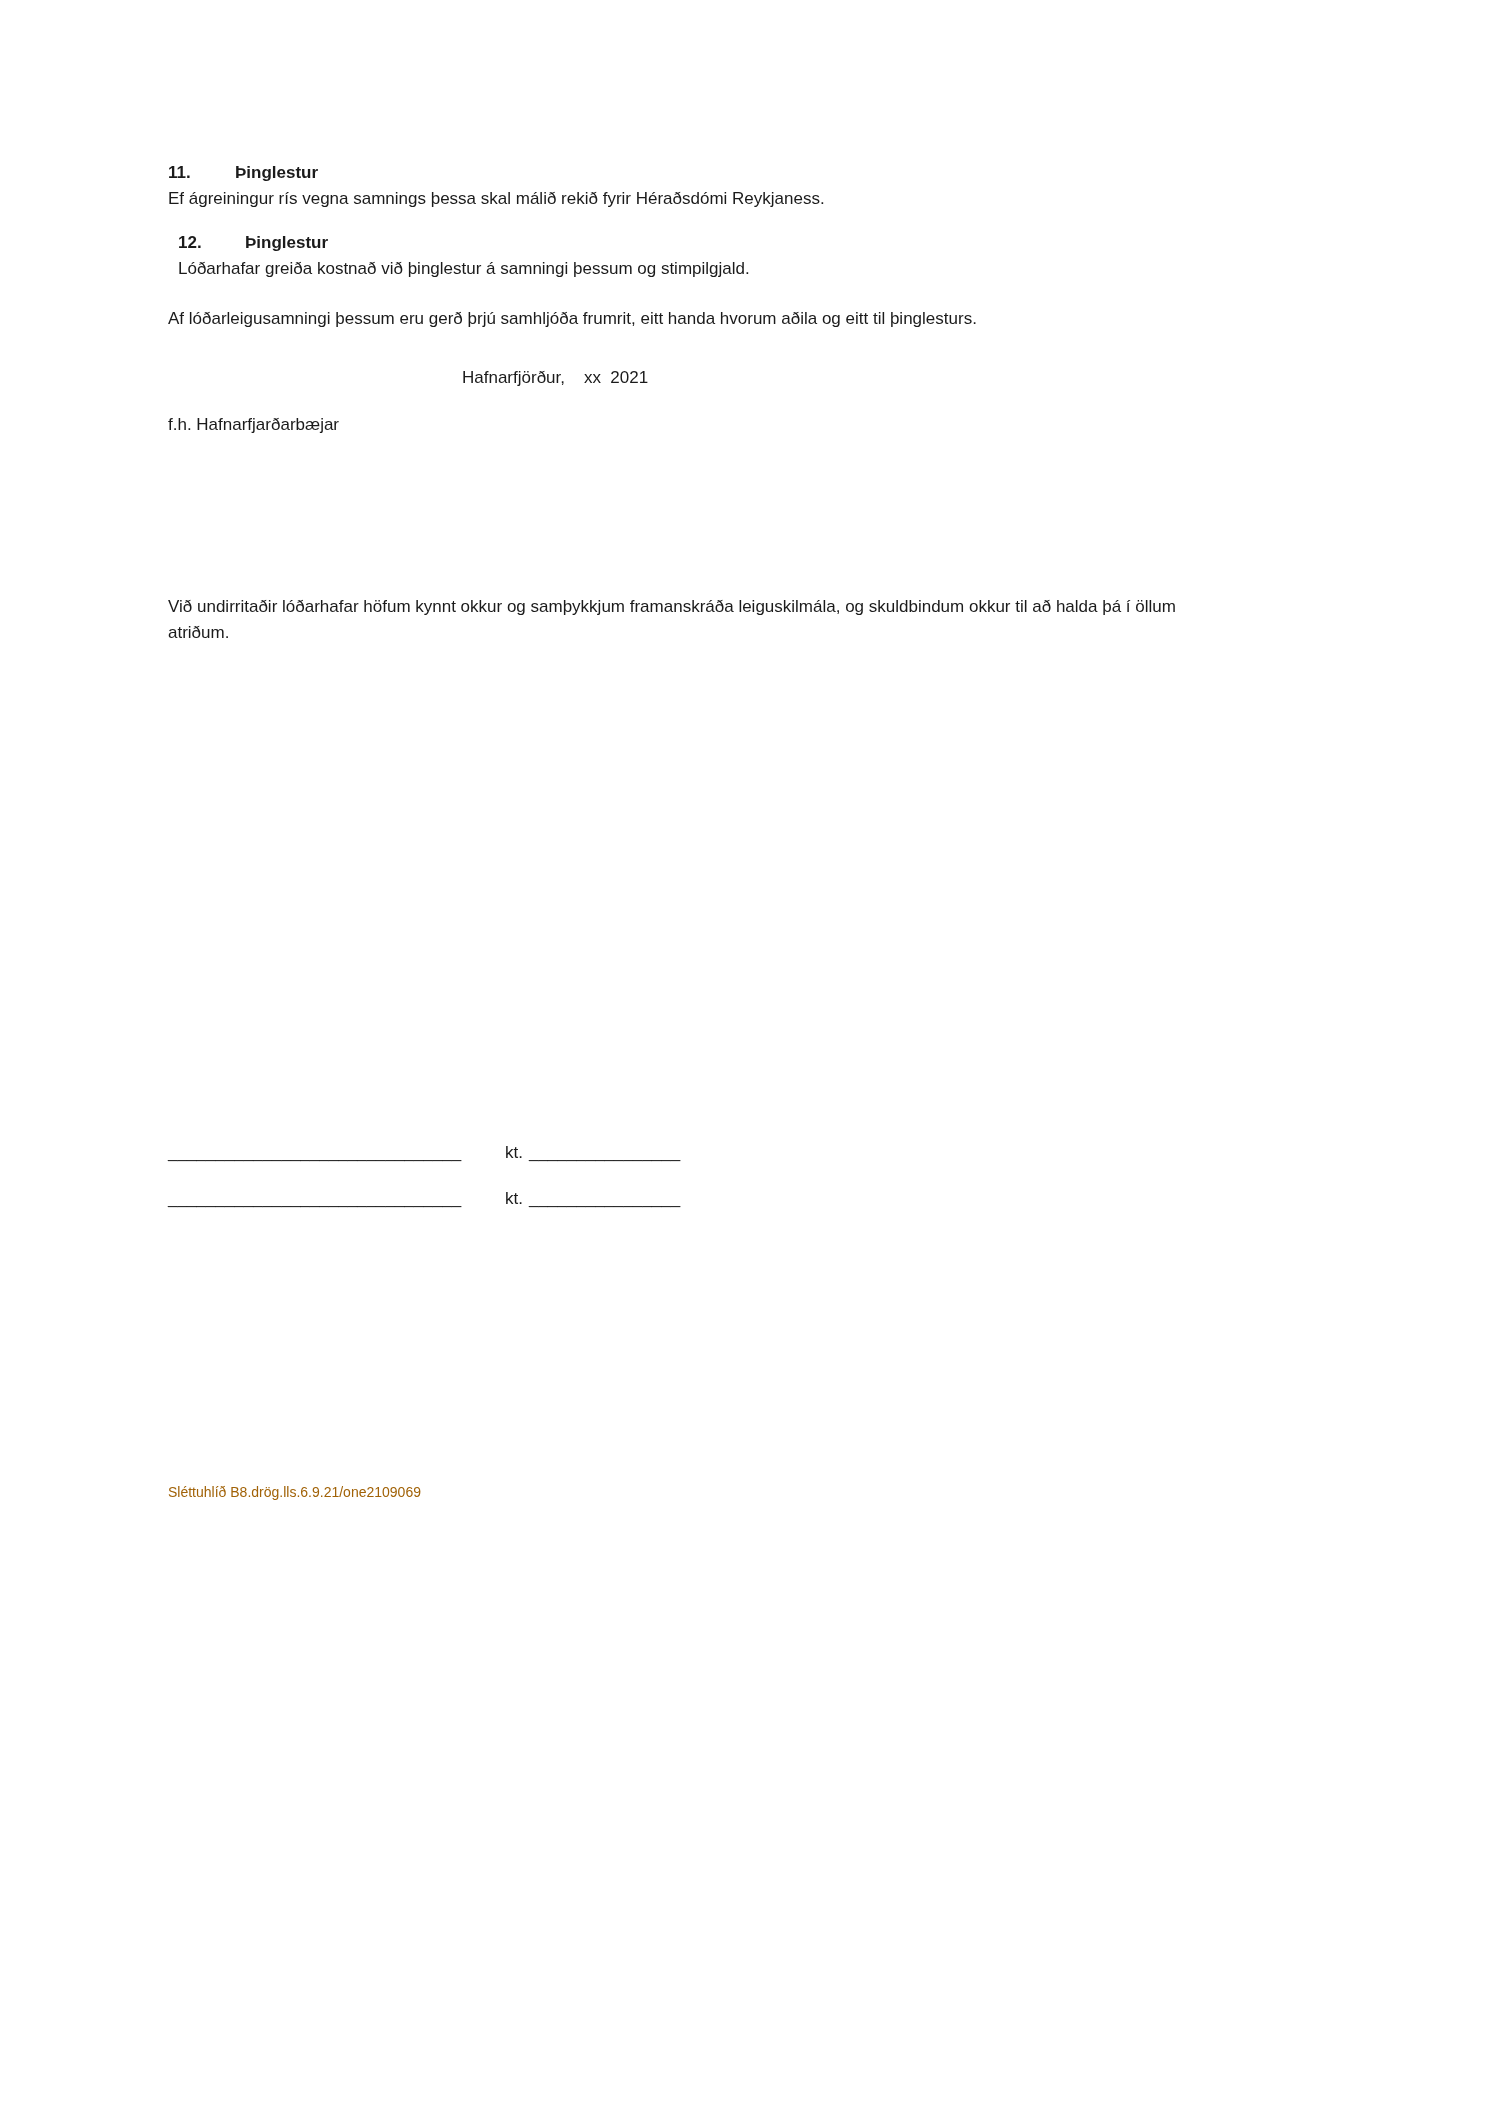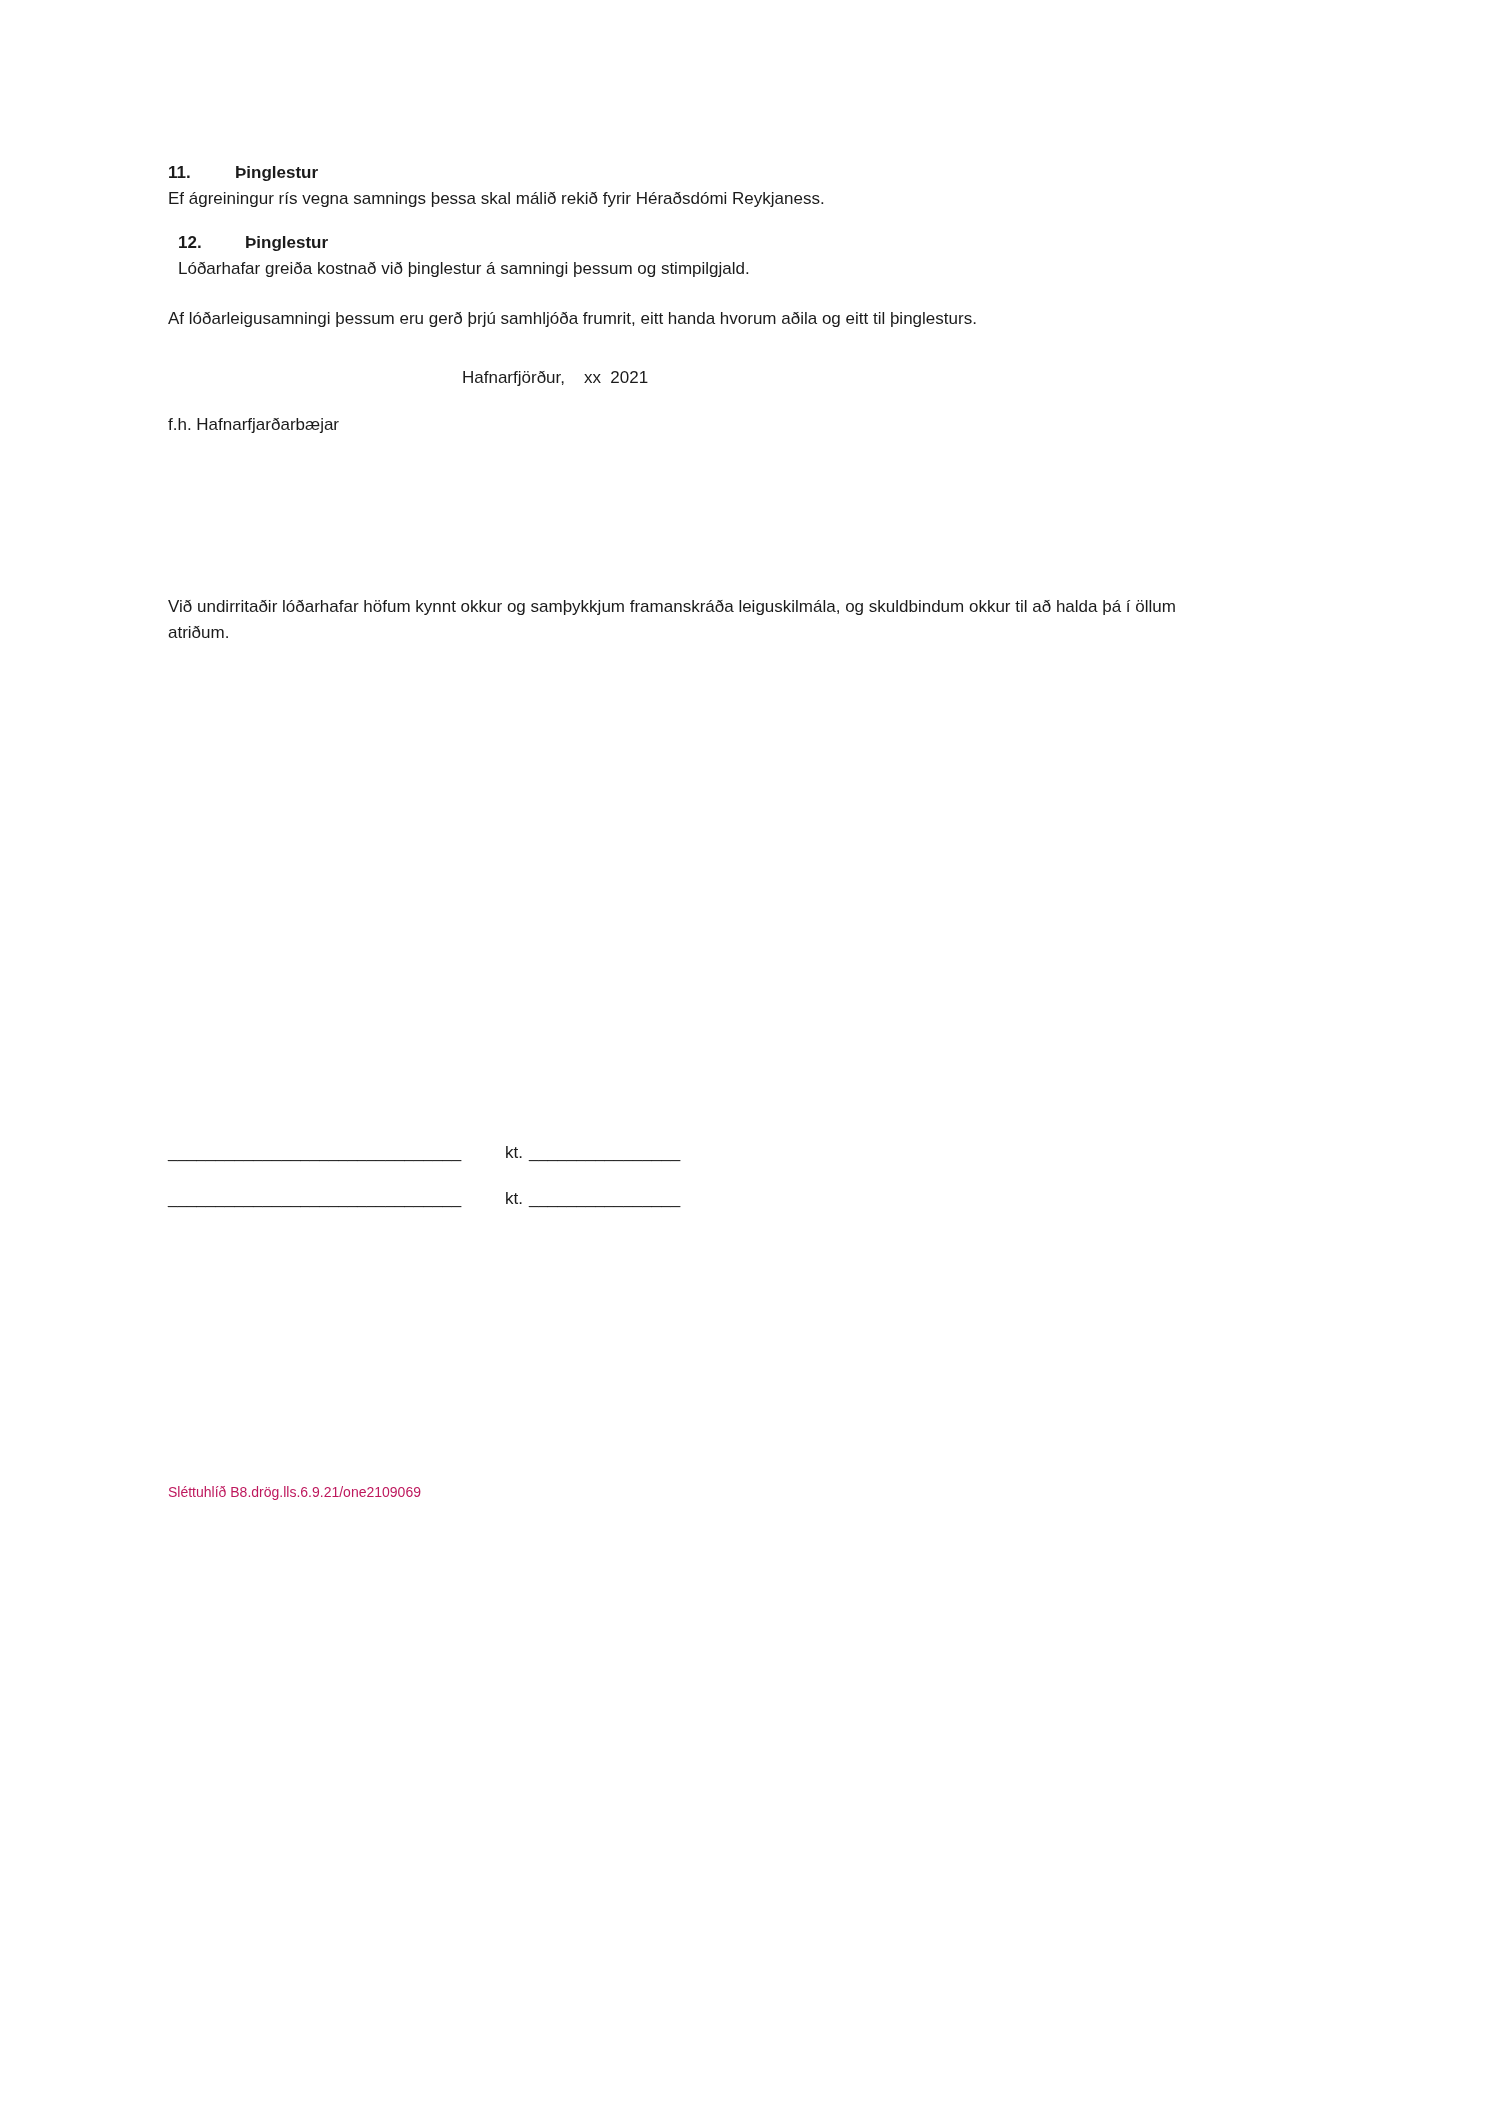--- a/index.html
+++ b/index.html
@@ -44,21 +44,21 @@
     left: 337px;
     top: 0;
     white-space: pre;
   }
   .sig-row .kt-label {
     margin-right: 6px;
   }
   .footer {
     font-size: 14px;
     line-height: 20px;
-    color: #be185d;
+    color: #a16207;
   }
 </style>
 </head>
 <body>
 
 <div class="page">
 
   <div class="abs" style="top:160px;">
     <div class="section-heading">
       <span class="num">11.</span><span class="title">Þinglestur</span>

